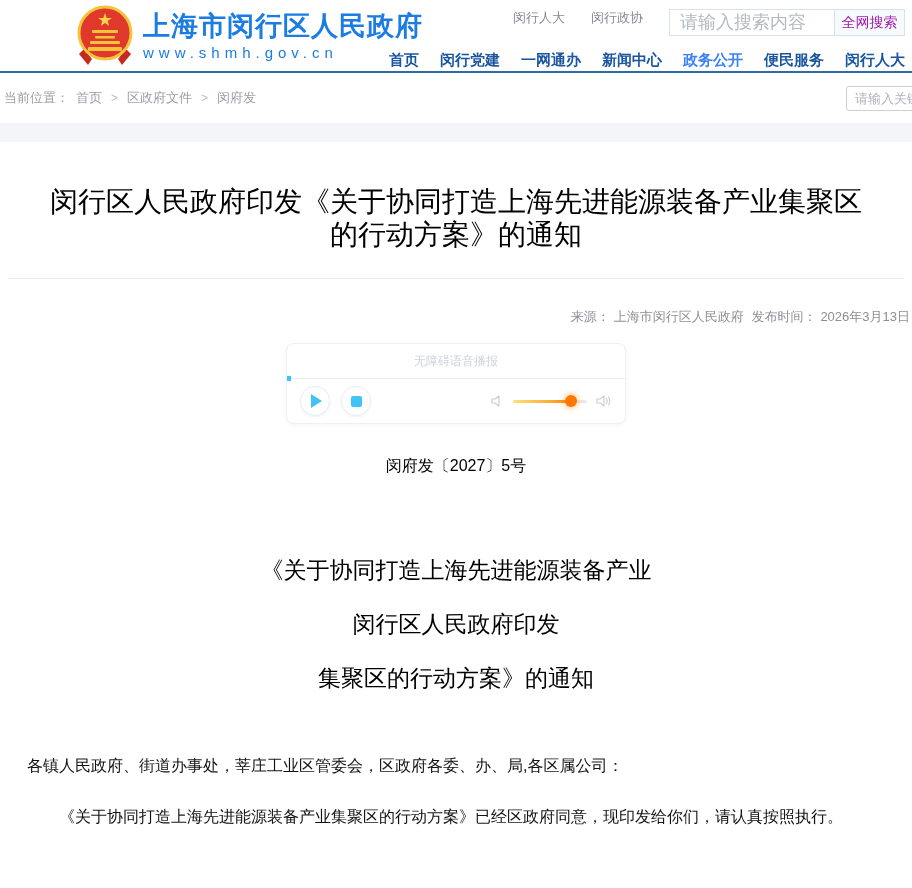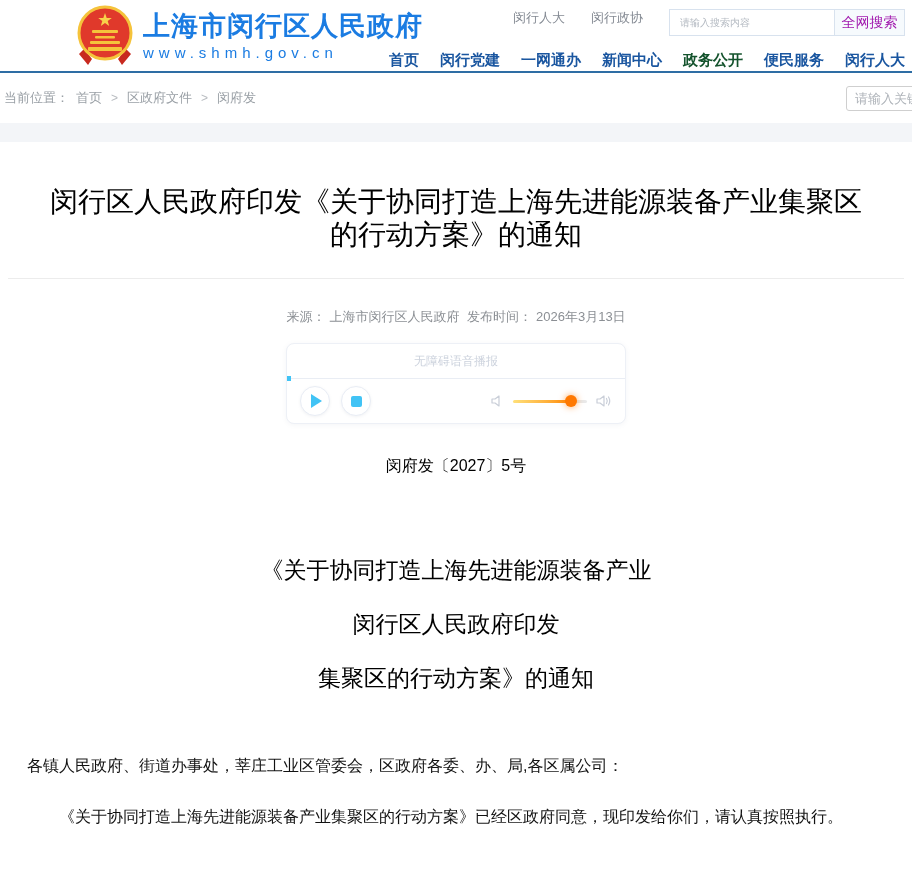--- a/index.html
+++ b/index.html
@@ -17,42 +17,42 @@
   .brand { position: absolute; left: 76px; top: 5px; display: flex; align-items: center; gap: 9px; }
   .emblem { width: 58px; height: 62px; flex: 0 0 auto; }
   .brand-text { display: flex; flex-direction: column; }
   .site-name { font-size: 27px; font-weight: bold; color: #1b7ce2; letter-spacing: 1px; line-height: 30px; }
   .site-url { font-size: 15px; font-weight: normal; color: #1b7ce2; letter-spacing: 5px; margin-top: 3px; }
 
   .header-right { position: absolute; right: 7px; top: 9px; }
   .top-row { display: flex; align-items: flex-start; justify-content: flex-end; }
   .top-link { color: #848a93; font-size: 13px; margin-right: 26px; }
   .search-box { display: flex; border: 1px solid #d8e2ee; height: 27px; background: #fff; }
-  .search-input { width: 164px; border: none; outline: none; padding: 0 10px; font-size: 10px; color: #555; font-family: inherit; }
+  .search-input { width: 164px; border: none; outline: none; padding: 0 10px; font-size: 18px; color: #555; font-family: inherit; }
   .search-input::placeholder { color: #b4bac2; }
   .search-btn { width: 70px; background: #f6fafd; color: #a21caf; border: none; border-left: 1px solid #d8e2ee; font-size: 14px; cursor: pointer; font-family: inherit; }
 
   .main-nav { margin-top: 15px; display: flex; justify-content: flex-end; gap: 21px; font-size: 15px; font-weight: bold; }
   .nav-item { color: #1a56a0; }
-  .nav-item.active { color: #14532d; }
+  .nav-item.active { color: #3b82f6; }
 
   
   .breadcrumb-row { height: 50px; position: relative; display: flex; align-items: center; padding-left: 4px; font-size: 13px; color: #9aa0a6; background: #fff; }
   .breadcrumb-row .crumb { color: #9aa0a6; margin: 0 7px; }
   .breadcrumb-row .sep { color: #b8bcc0; margin: 0 2px; font-size: 12px; }
   .keyword-input { position: absolute; left: 846px; top: 13px; width: 150px; height: 25px; border: 1px solid #cfcfcf; border-radius: 3px; padding: 0 8px; font-size: 13px; color: #555; outline: none; font-family: inherit; }
   .keyword-input::placeholder { color: #aeb3b9; }
 
   .gray-band { height: 19px; background: #f3f5f8; }
 
   
   .content { padding-top: 27px; }
   .article-title { font-size: 28px; font-weight: normal; color: #000; text-align: center; line-height: 33px; max-width: 812px; margin: 16px auto; }
   .title-divider { border: none; border-top: 1px solid #ececec; margin: 27px 8px 0 8px; }
-  .meta-line { text-align: center; font-size: 13px; color: #8b8f94; margin-top: 29px; }
+  .meta-line { text-align: right; font-size: 13px; color: #8b8f94; margin-top: 29px; }
   .meta-line span { margin: 0 2px; }
 
   
   .player { width: 340px; margin: 17px auto 0 auto; border: 1px solid #edf0f6; border-radius: 8px; background: #fff; box-shadow: 0 1px 5px rgba(120,130,150,0.08); }
   .player-head { position: relative; text-align: center; font-size: 12px; color: #ccd2dd; padding: 9px 0 8px 0; border-bottom: 1px solid #e9edf4; }
   .player-head::after { content: ""; position: absolute; left: 0; bottom: -3px; width: 4px; height: 5px; background: #41c3f5; }
   .player-body { height: 44px; display: flex; align-items: center; padding: 0 13px; }
   .btn-circle { width: 30px; height: 30px; border-radius: 50%; border: 1px solid #e9edf5; background: #fff; display: flex; align-items: center; justify-content: center; margin-right: 11px; cursor: pointer; box-shadow: 0 1px 3px rgba(120,130,150,0.10); }
   .play-tri { width: 0; height: 0; border-left: 11px solid #41c3f5; border-top: 7px solid transparent; border-bottom: 7px solid transparent; margin-left: 3px; }
   .stop-sq { width: 11px; height: 11px; border-radius: 2px; background: #41c3f5; }

